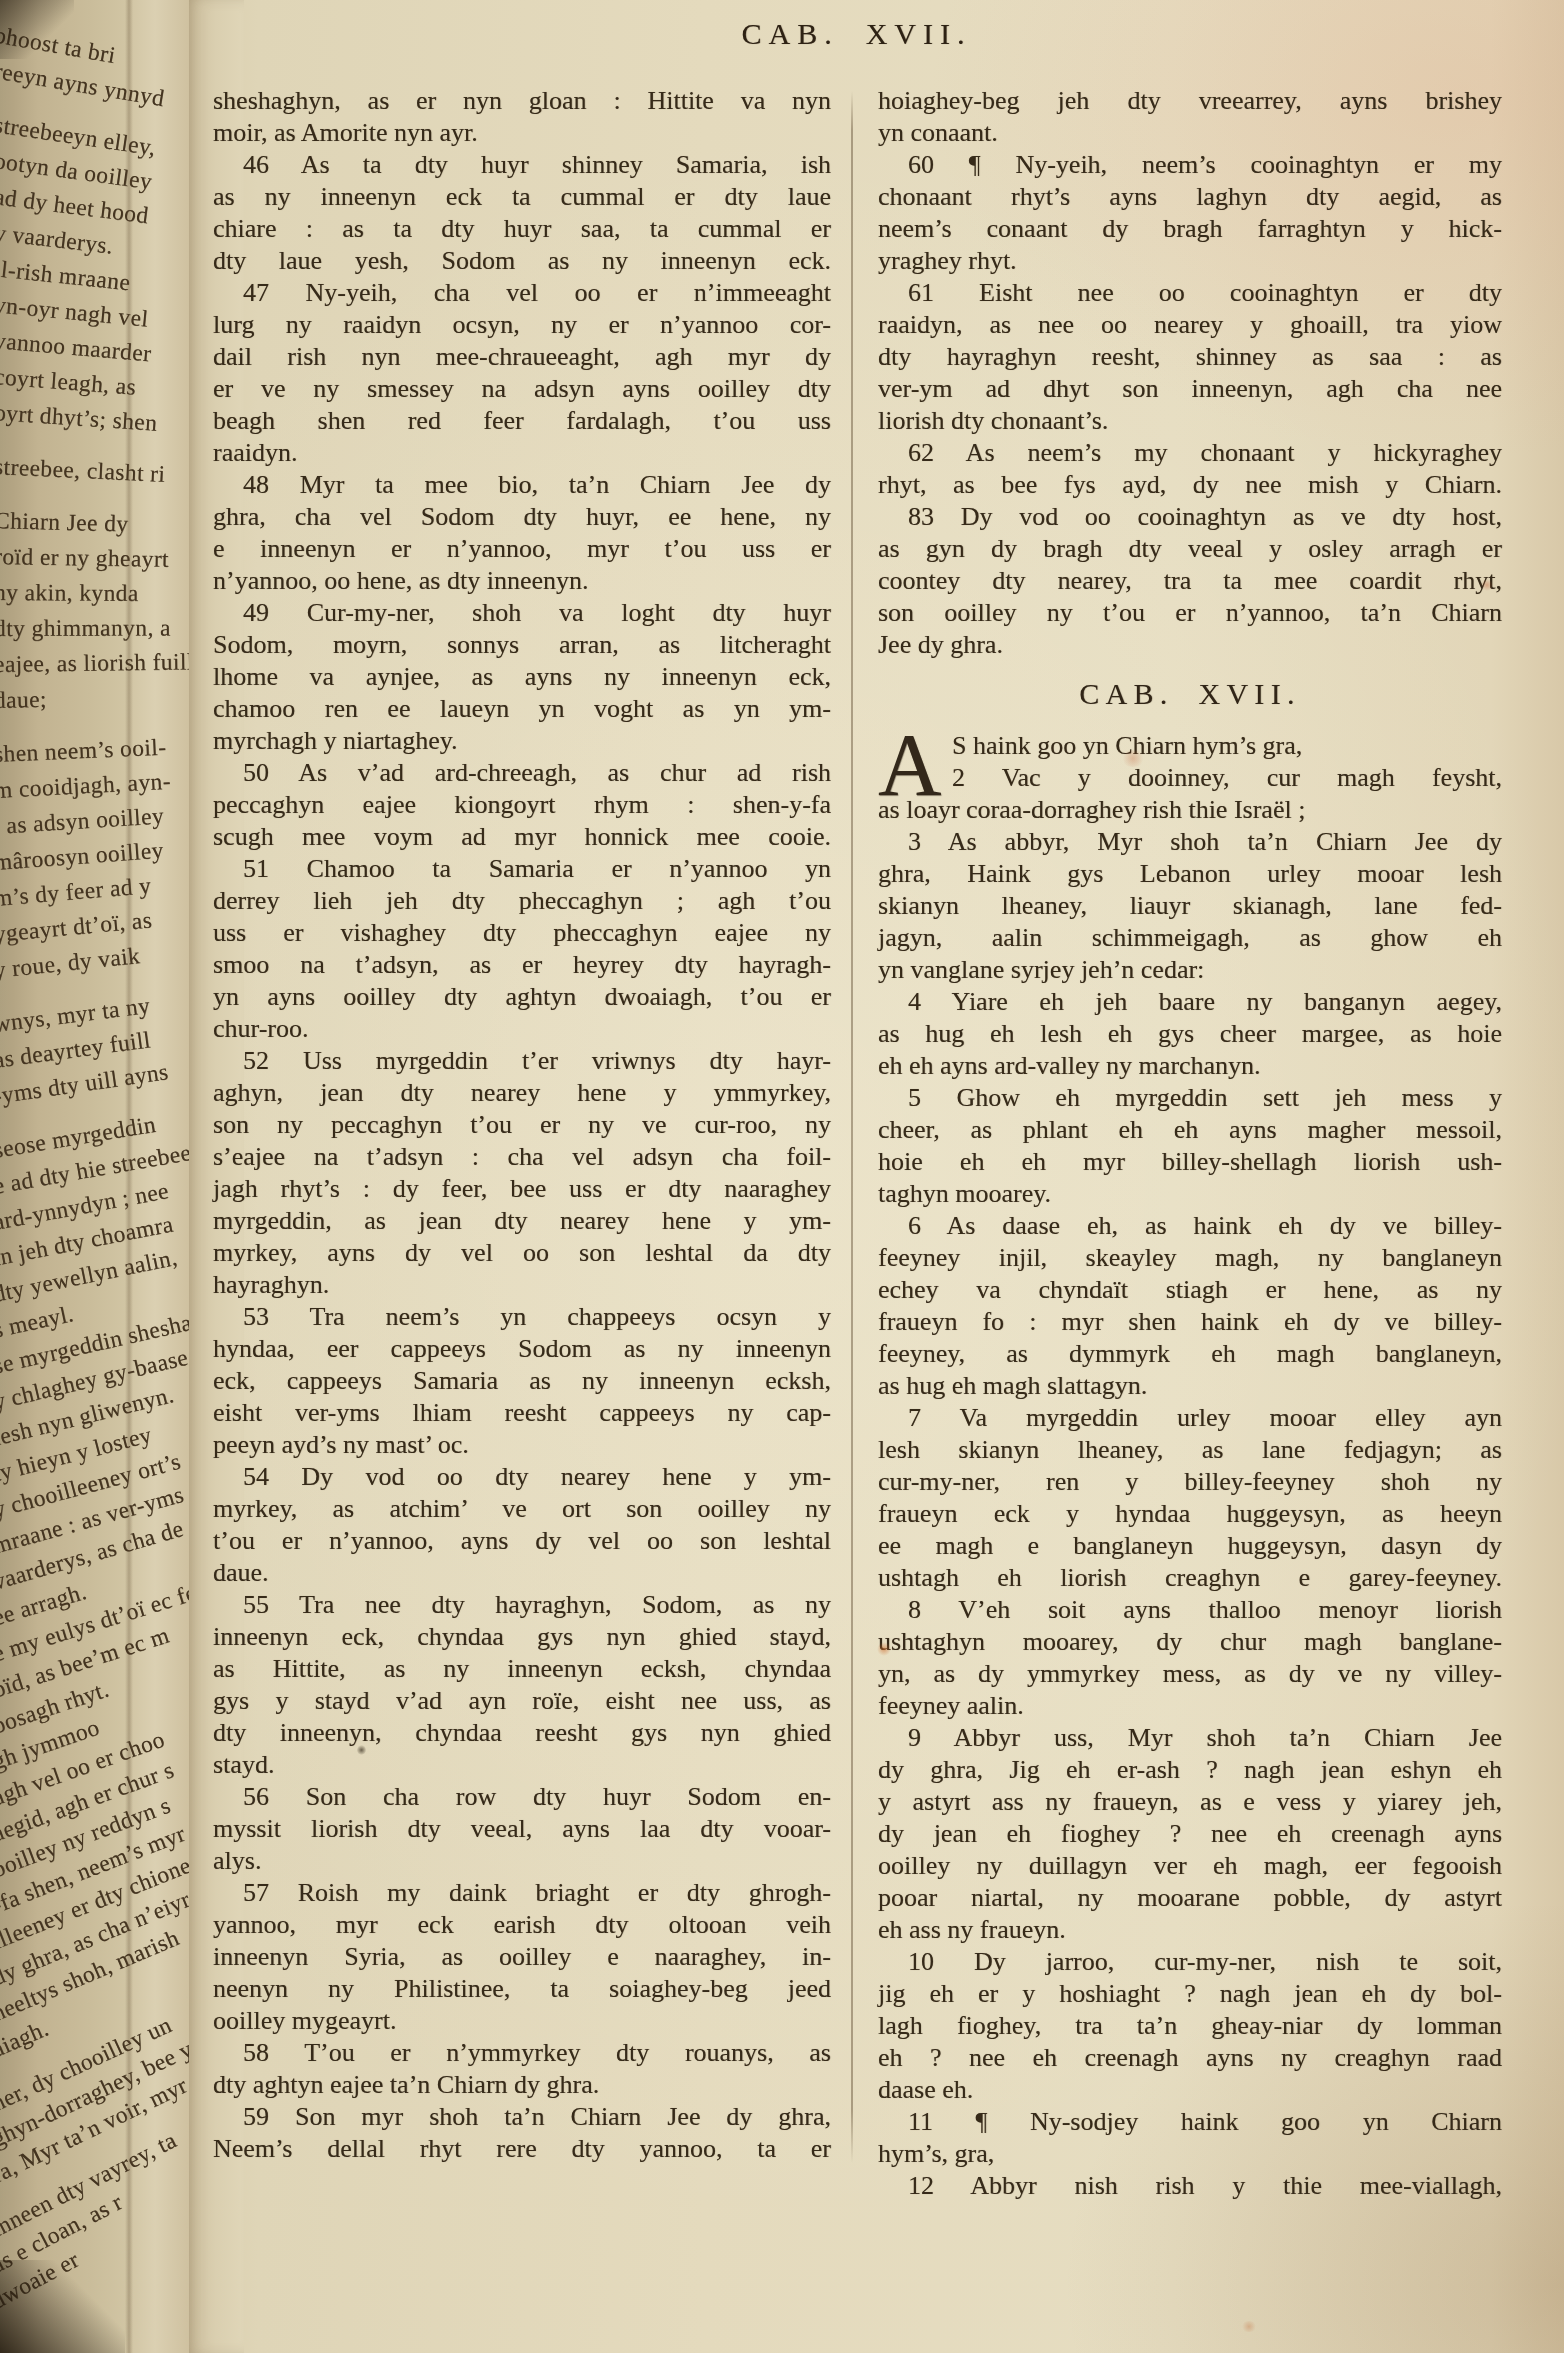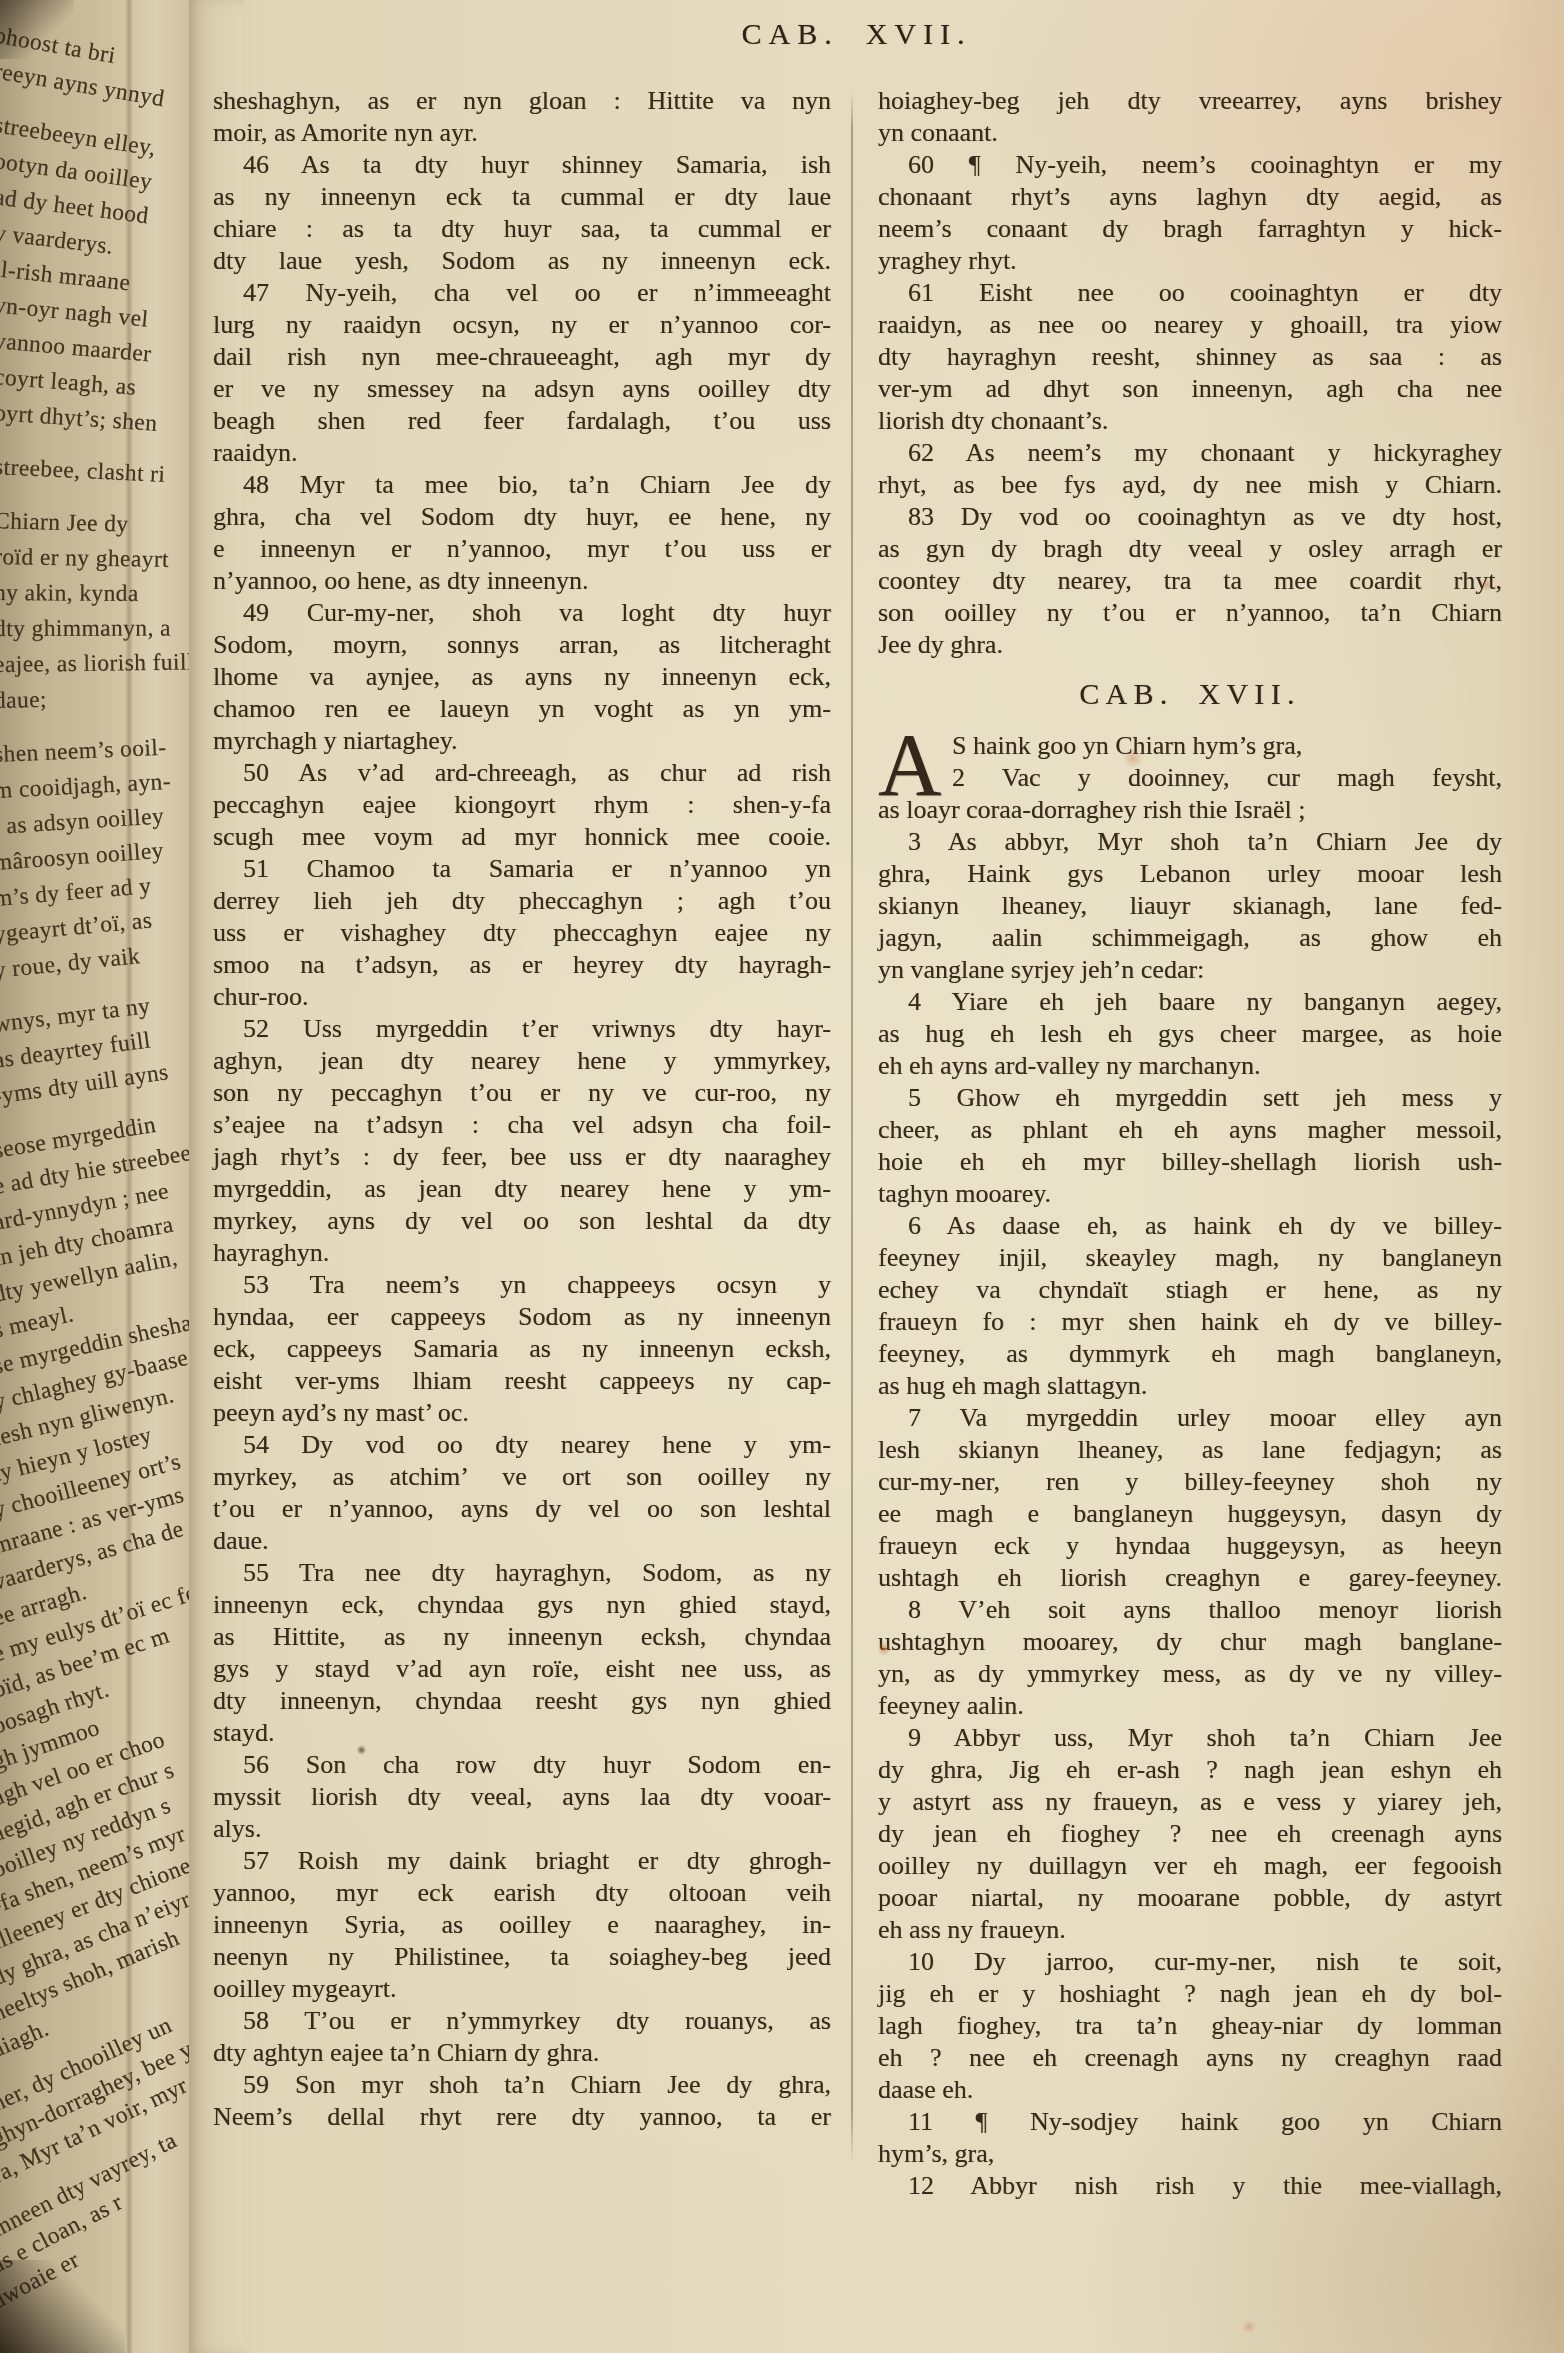--- a/index.html
+++ b/index.html
@@ -188,20 +188,21 @@
         <div class="line">lhome va aynjee, as ayns ny inneenyn eck,</div>
         <div class="line">chamoo ren ee laueyn yn voght as yn ym-</div>
         <div class="line para-end">myrchagh y niartaghey.</div>
         <div class="line indent">50 As v’ad ard-chreeagh, as chur ad rish</div>
         <div class="line">peccaghyn eajee kiongoyrt rhym : shen-y-fa</div>
         <div class="line">scugh mee voym ad myr honnick mee cooie.</div>
         <div class="line indent">51 Chamoo ta Samaria er n’yannoo yn</div>
         <div class="line">derrey lieh jeh dty pheccaghyn ; agh t’ou</div>
         <div class="line">uss er vishaghey dty pheccaghyn eajee ny</div>
         <div class="line">smoo na t’adsyn, as er heyrey dty hayragh-</div>
+        <div class="line">yn ayns ooilley dty aghtyn dwoaiagh, t’ou er</div>
         <div class="line para-end">chur-roo.</div>
         <div class="line indent">52 Uss myrgeddin t’er vriwnys dty hayr-</div>
         <div class="line">aghyn, jean dty nearey hene y ymmyrkey,</div>
         <div class="line">son ny peccaghyn t’ou er ny ve cur-roo, ny</div>
         <div class="line">s’eajee na t’adsyn : cha vel adsyn cha foil-</div>
         <div class="line">jagh rhyt’s : dy feer, bee uss er dty naaraghey</div>
         <div class="line">myrgeddin, as jean dty nearey hene y ym-</div>
         <div class="line">myrkey, ayns dy vel oo son leshtal da dty</div>
         <div class="line para-end">hayraghyn.</div>
         <div class="line indent">53 Tra neem’s yn chappeeys ocsyn y</div>
@@ -281,22 +282,22 @@
           <div class="line para-end">taghyn mooarey.</div>
           <div class="line indent">6 As daase eh, as haink eh dy ve billey-</div>
           <div class="line">feeyney injil, skeayley magh, ny banglaneyn</div>
           <div class="line">echey va chyndaït stiagh er hene, as ny</div>
           <div class="line">fraueyn fo : myr shen haink eh dy ve billey-</div>
           <div class="line">feeyney, as dymmyrk eh magh banglaneyn,</div>
           <div class="line para-end">as hug eh magh slattagyn.</div>
           <div class="line indent">7 Va myrgeddin urley mooar elley ayn</div>
           <div class="line">lesh skianyn lheaney, as lane fedjagyn; as</div>
           <div class="line">cur-my-ner, ren y billey-feeyney shoh ny</div>
+          <div class="line">fraueyn eck y hyndaa huggeysyn, as heeyn</div>
           <div class="line">ee magh e banglaneyn huggeysyn, dasyn dy</div>
-          <div class="line">fraueyn eck y hyndaa huggeysyn, as heeyn</div>
           <div class="line">ushtagh eh liorish creaghyn e garey-feeyney.</div>
           <div class="line indent">8 V’eh soit ayns thalloo menoyr liorish</div>
           <div class="line">ushtaghyn mooarey, dy chur magh banglane-</div>
           <div class="line">yn, as dy ymmyrkey mess, as dy ve ny villey-</div>
           <div class="line para-end">feeyney aalin.</div>
           <div class="line indent">9 Abbyr uss, Myr shoh ta’n Chiarn Jee</div>
           <div class="line">dy ghra, Jig eh er-ash ? nagh jean eshyn eh</div>
           <div class="line">y astyrt ass ny fraueyn, as e vess y yiarey jeh,</div>
           <div class="line">dy jean eh fioghey ? nee eh creenagh ayns</div>
           <div class="line">ooilley ny duillagyn ver eh magh, eer fegooish</div>

